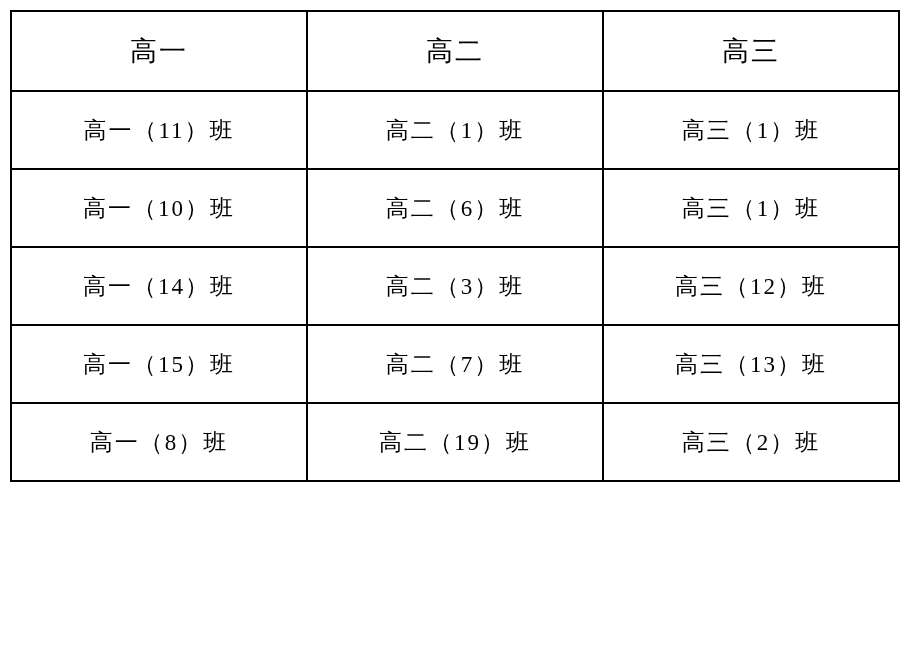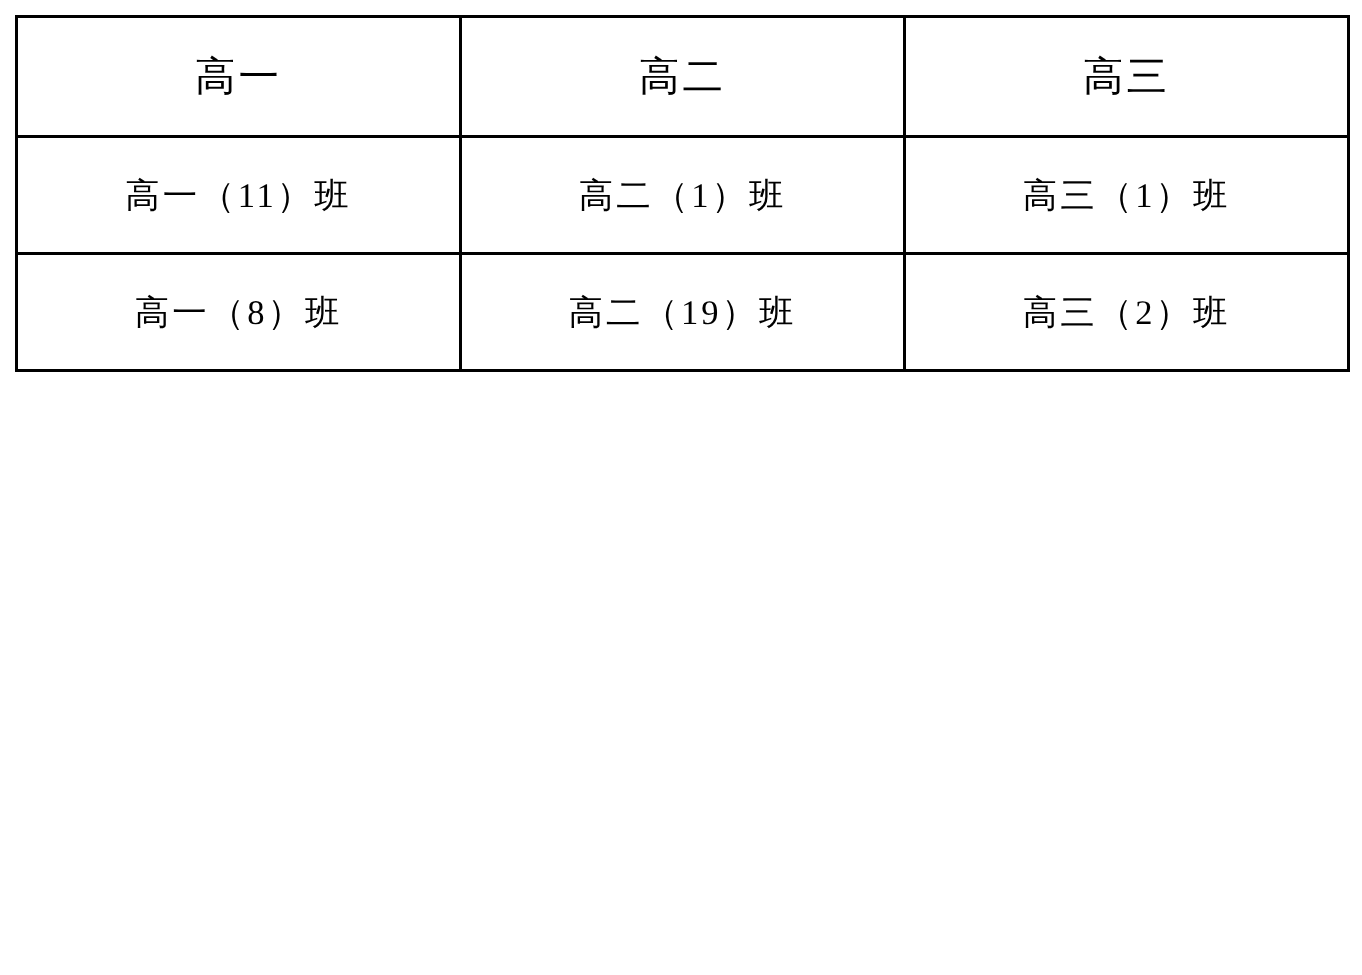--- a/index.html
+++ b/index.html
@@ -61,19 +61,34 @@
         <td>高一</td>
         <td>高二</td>
         <td>高三</td>
       </tr>
       <tr>
         <td>高一（11）班</td>
         <td>高二（1）班</td>
         <td>高三（1）班</td>
       </tr>
       <tr>
+        <td>高一（10）班</td>
+        <td>高二（6）班</td>
+        <td>高三（1）班</td>
+      </tr>
+      <tr>
+        <td>高一（14）班</td>
+        <td>高二（3）班</td>
+        <td>高三（12）班</td>
+      </tr>
+      <tr>
+        <td>高一（15）班</td>
+        <td>高二（7）班</td>
+        <td>高三（13）班</td>
+      </tr>
+      <tr>
         <td>高一（8）班</td>
         <td>高二（19）班</td>
         <td>高三（2）班</td>
       </tr>
     </tbody>
   </table>
 </div>
 
 </body></html>

